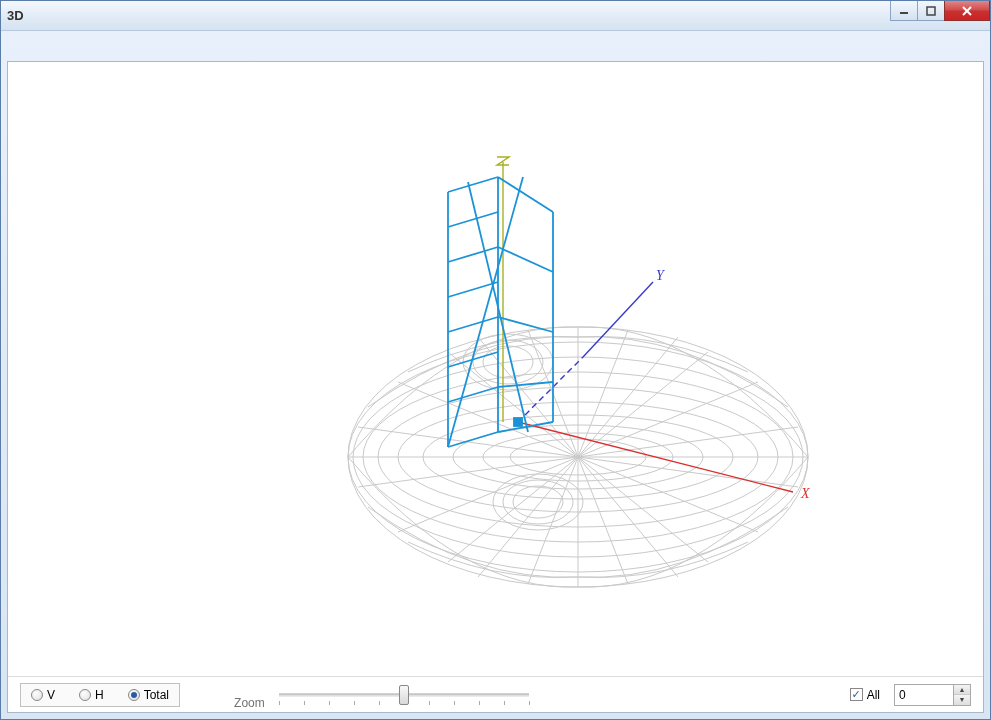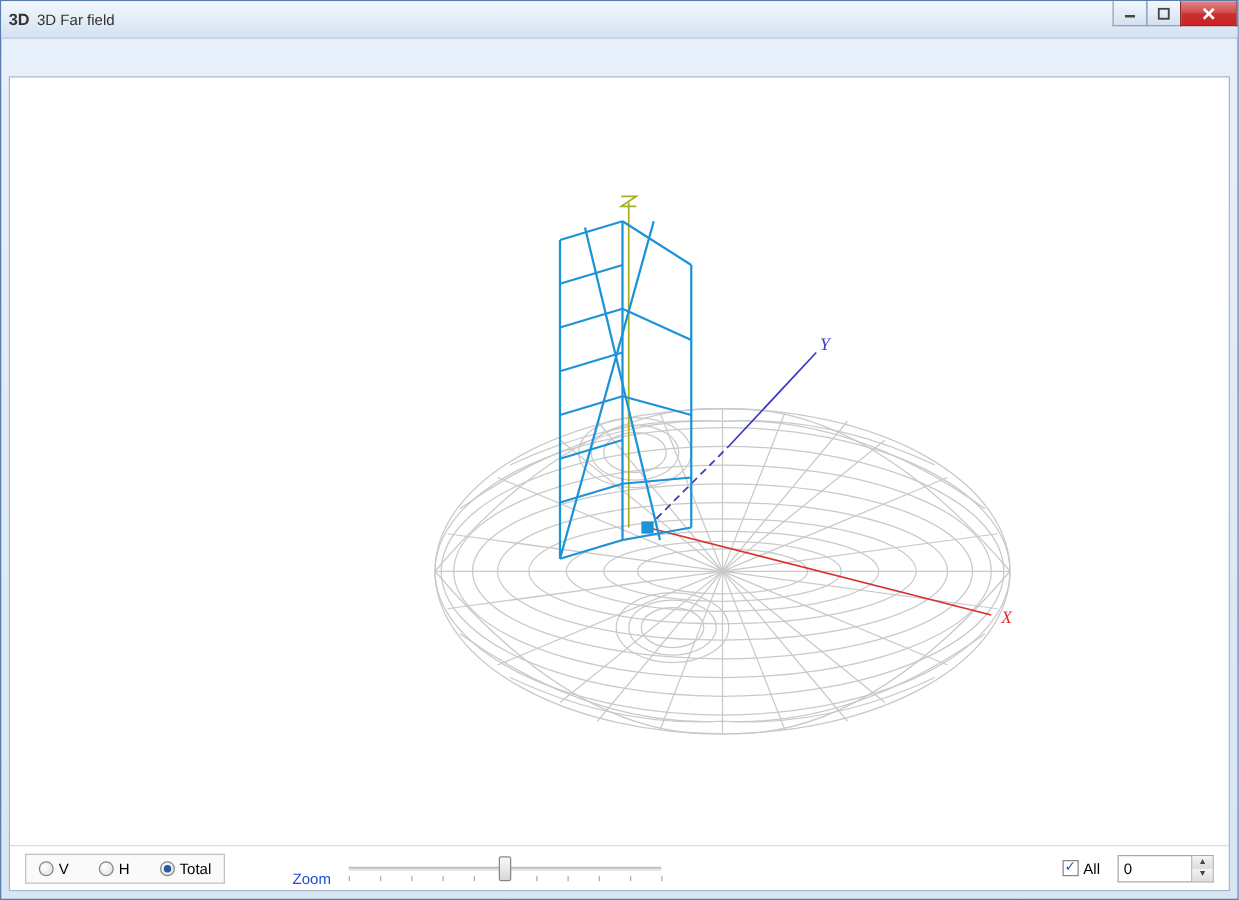--- a/index.html
+++ b/index.html
@@ -120,21 +120,21 @@
   }
   .radio-circle.checked::after {
     content: "";
     width: 6px;
     height: 6px;
     background: #2a5aa0;
     border-radius: 50%;
   }
   .zoom-label {
     margin-left: 40px;
-    color: #1d4ed8;
+    color: #737373;
     margin-top: 17px;
   }
   .slider {
     position: relative;
     width: 250px;
     height: 24px;
     display: flex;
     align-items: center;
   }
   .slider-track {
@@ -223,21 +223,20 @@
     font-style: italic;
     font-size: 14px;
   }
 </style>
 </head>
 <body>
 
 <div class="window">
   <div class="titlebar">
     <span class="titlebar-icon">3D</span>
-    <span class="titlebar-title">3D Far field</span>
     <div class="window-buttons">
       <div class="win-btn">
         <svg width="10" height="10">
             <line x1="1" y1="7" x2="9" y2="7" stroke="#444" stroke-width="2"></line>
           </svg>
       </div>
       <div class="win-btn">
         <svg width="10" height="10">
             <rect x="1" y="1" width="8" height="8" fill="none" stroke="#444" stroke-width="1.5"></rect>
           </svg>

